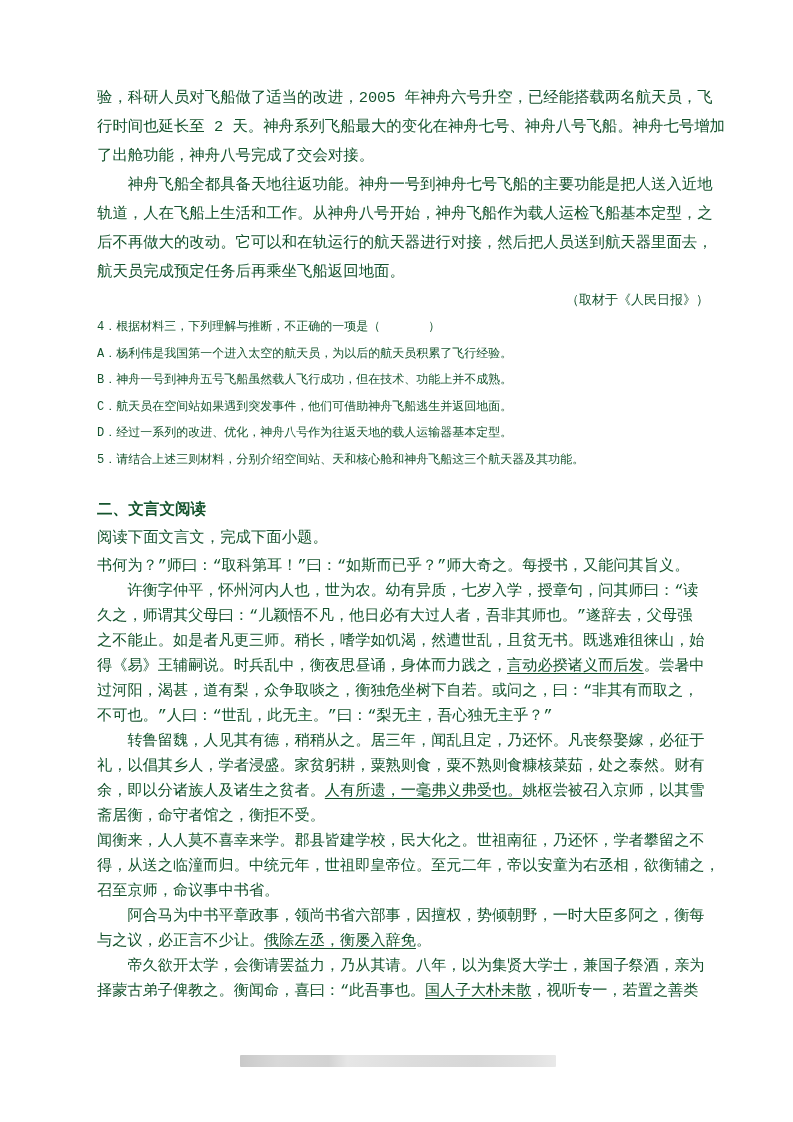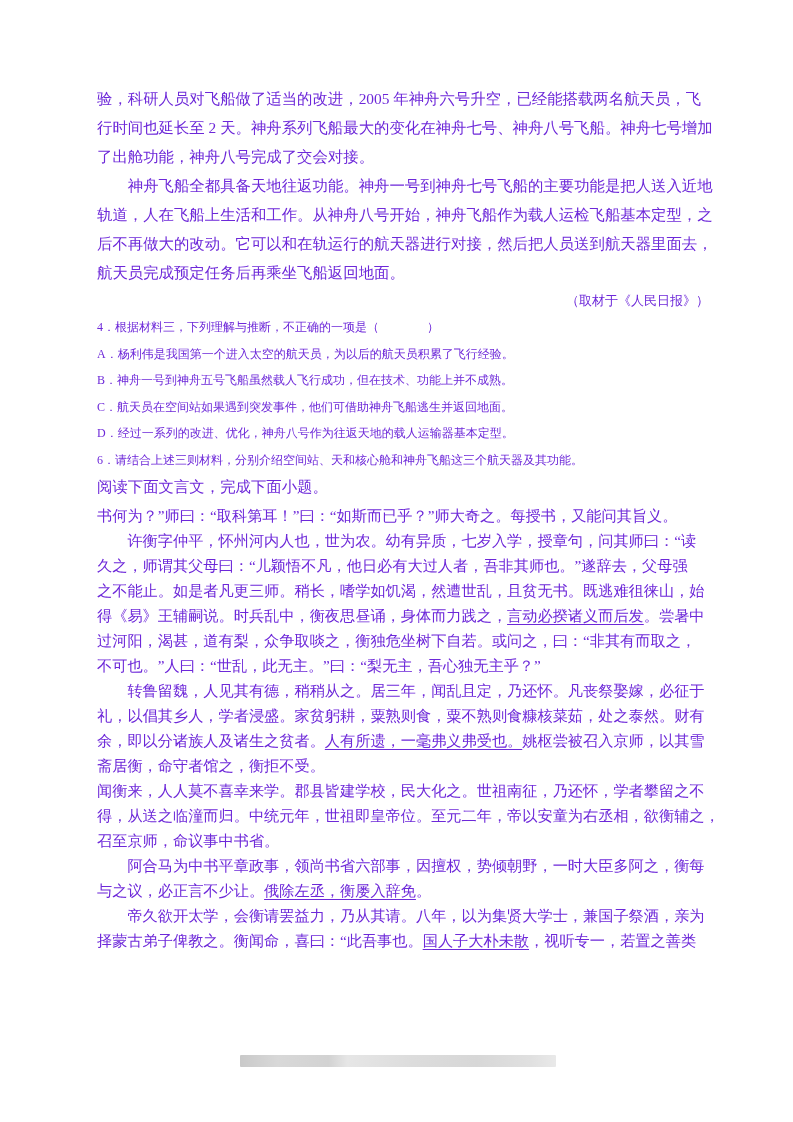--- a/index.html
+++ b/index.html
@@ -1,22 +1,22 @@
 <!DOCTYPE html>
 <html><head>
 <meta charset="utf-8">
 <style>
   html,body{margin:0;padding:0;background:#ffffff;}
   .page{
     position:relative;
     width:793px;height:1122px;
     background:#ffffff;
     overflow:hidden;
-    font-family:Liberation Serif, serif;
-    color:#6d28d9;
+    font-family:Liberation Mono, monospace;
+    color:#14532d;
   }
   .inner{position:absolute;left:97px;top:84px;width:612px;}
   .tline{font-size:15.4px;line-height:29px;white-space:nowrap;}
   .wline{font-size:15.2px;line-height:25px;white-space:nowrap;}
   .qline{font-size:12px;line-height:26.5px;white-space:nowrap;}
   .indent{text-indent:2em;}
   .source{text-align:right;font-size:13px;line-height:27px;}
   .section-heading{font-weight:bold;font-size:15.6px;line-height:28px;margin-top:23px;}
   .intro{font-size:15.4px;line-height:28px;}
   .wenyan{margin-top:2px;}
@@ -45,23 +45,24 @@
     </div>
 
     <div class="source">（取材于《人民日报》）</div>
 
     <div class="block">
       <div class="qline">4．根据材料三，下列理解与推断，不正确的一项是（　　　　）</div>
       <div class="qline">A．杨利伟是我国第一个进入太空的航天员，为以后的航天员积累了飞行经验。</div>
       <div class="qline">B．神舟一号到神舟五号飞船虽然载人飞行成功，但在技术、功能上并不成熟。</div>
       <div class="qline">C．航天员在空间站如果遇到突发事件，他们可借助神舟飞船逃生并返回地面。</div>
       <div class="qline">D．经过一系列的改进、优化，神舟八号作为往返天地的载人运输器基本定型。</div>
-      <div class="qline">6．请结合上述三则材料，分别介绍空间站、天和核心舱和神舟飞船这三个航天器及其功能。</div>
+      <div class="qline">5．请结合上述三则材料，分别介绍空间站、天和核心舱和神舟飞船这三个航天器及其功能。</div>
     </div>
 
+    <div class="section-heading">二、文言文阅读</div>
     <div class="intro">阅读下面文言文，完成下面小题。</div>
 
     <div class="block wenyan">
       <div class="wline">书何为？”师曰：“取科第耳！”曰：“如斯而已乎？”师大奇之。每授书，又能问其旨义。</div>
       <div class="wline indent">许衡字仲平，怀州河内人也，世为农。幼有异质，七岁入学，授章句，问其师曰：“读</div>
       <div class="wline">久之，师谓其父母曰：“儿颖悟不凡，他日必有大过人者，吾非其师也。”遂辞去，父母强</div>
       <div class="wline">之不能止。如是者凡更三师。稍长，嗜学如饥渴，然遭世乱，且贫无书。既逃难徂徕山，始</div>
       <div class="wline"><span>得《易》王辅嗣说。时兵乱中，衡夜思昼诵，身体而力践之，</span><span class="ul">言动必揆诸义而后发</span><span>。尝暑中</span></div>
       <div class="wline">过河阳，渴甚，道有梨，众争取啖之，衡独危坐树下自若。或问之，曰：“非其有而取之，</div>
       <div class="wline">不可也。”人曰：“世乱，此无主。”曰：“梨无主，吾心独无主乎？”</div>

